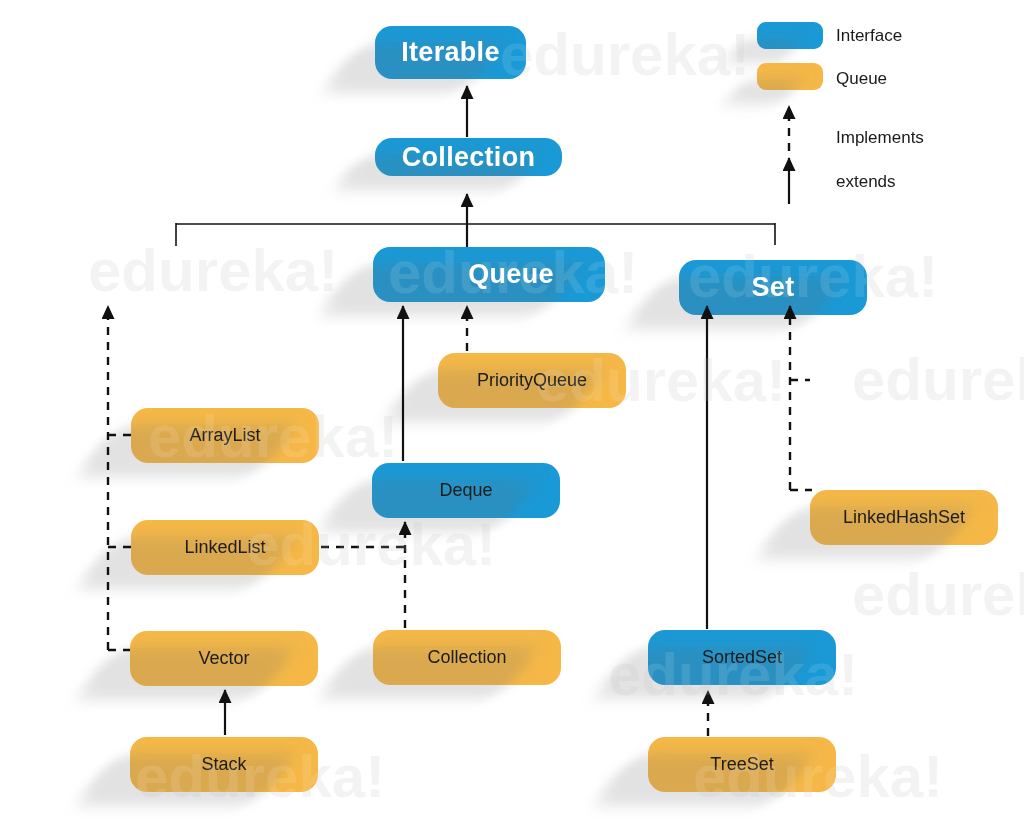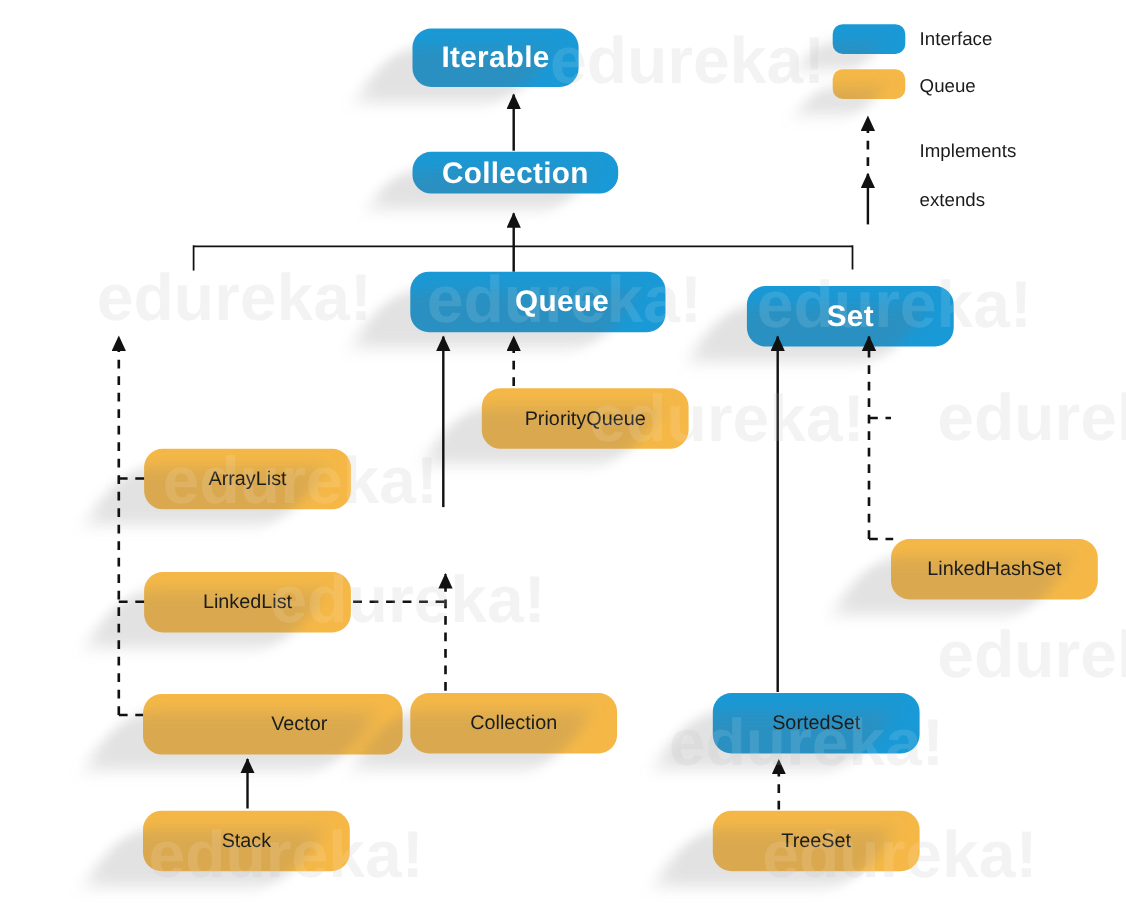--- a/index.html
+++ b/index.html
@@ -26,21 +26,21 @@
   #n-collection{left:375px;top:138px;width:187px;height:38px;}
   #n-list{left:78px;top:247px;}
   #n-queue{left:373px;top:247px;padding-left:44px;}
   #n-set{left:679px;top:260px;}
   #n-priorityqueue{left:438px;top:353px;}
   #n-arraylist{left:131px;top:408px;}
   #n-deque{left:372px;top:463px;}
   #n-linkedlist{left:131px;top:520px;}
   #n-hashset{left:810px;top:354px;}
   #n-linkedhashset{left:810px;top:462px;margin-top:28px;}
-  #n-vector{left:130px;top:631px;padding-left:48px;}
+  #n-vector{left:130px;top:631px;}
   #n-arraydeque{left:373px;top:630px;}
   #n-sortedset{left:648px;top:630px;}
   #n-stack{left:130px;top:737px;}
   #n-treeset{left:648px;top:737px;}
 
   
   svg.wires{position:absolute;left:0;top:0;z-index:3;pointer-events:none;}
 
   
   .legend-swatch{position:absolute;width:66px;height:27px;border-radius:9px;z-index:2;}
@@ -89,20 +89,23 @@
     </div>
   <div class="node interface hdr shadowed" id="n-set">
     <span class="lbl">Set</span>
     </div>
 
   <div class="node class sub shadowed" id="n-priorityqueue">
     <span class="lbl">PriorityQueue</span>
     </div>
   <div class="node class sub shadowed" id="n-arraylist">
     <span class="lbl">ArrayList</span>
+    </div>
+  <div class="node interface sub shadowed" id="n-deque">
+    <span class="lbl">Deque</span>
     </div>
   <div class="node class sub shadowed" id="n-linkedlist">
     <span class="lbl">LinkedList</span>
     </div>
   <div class="node class sub shadowed" id="n-linkedhashset">
     <span class="lbl">LinkedHashSet</span>
     </div>
   <div class="node class sub shadowed" id="n-vector">
     <span class="lbl">Vector</span>
     </div>

